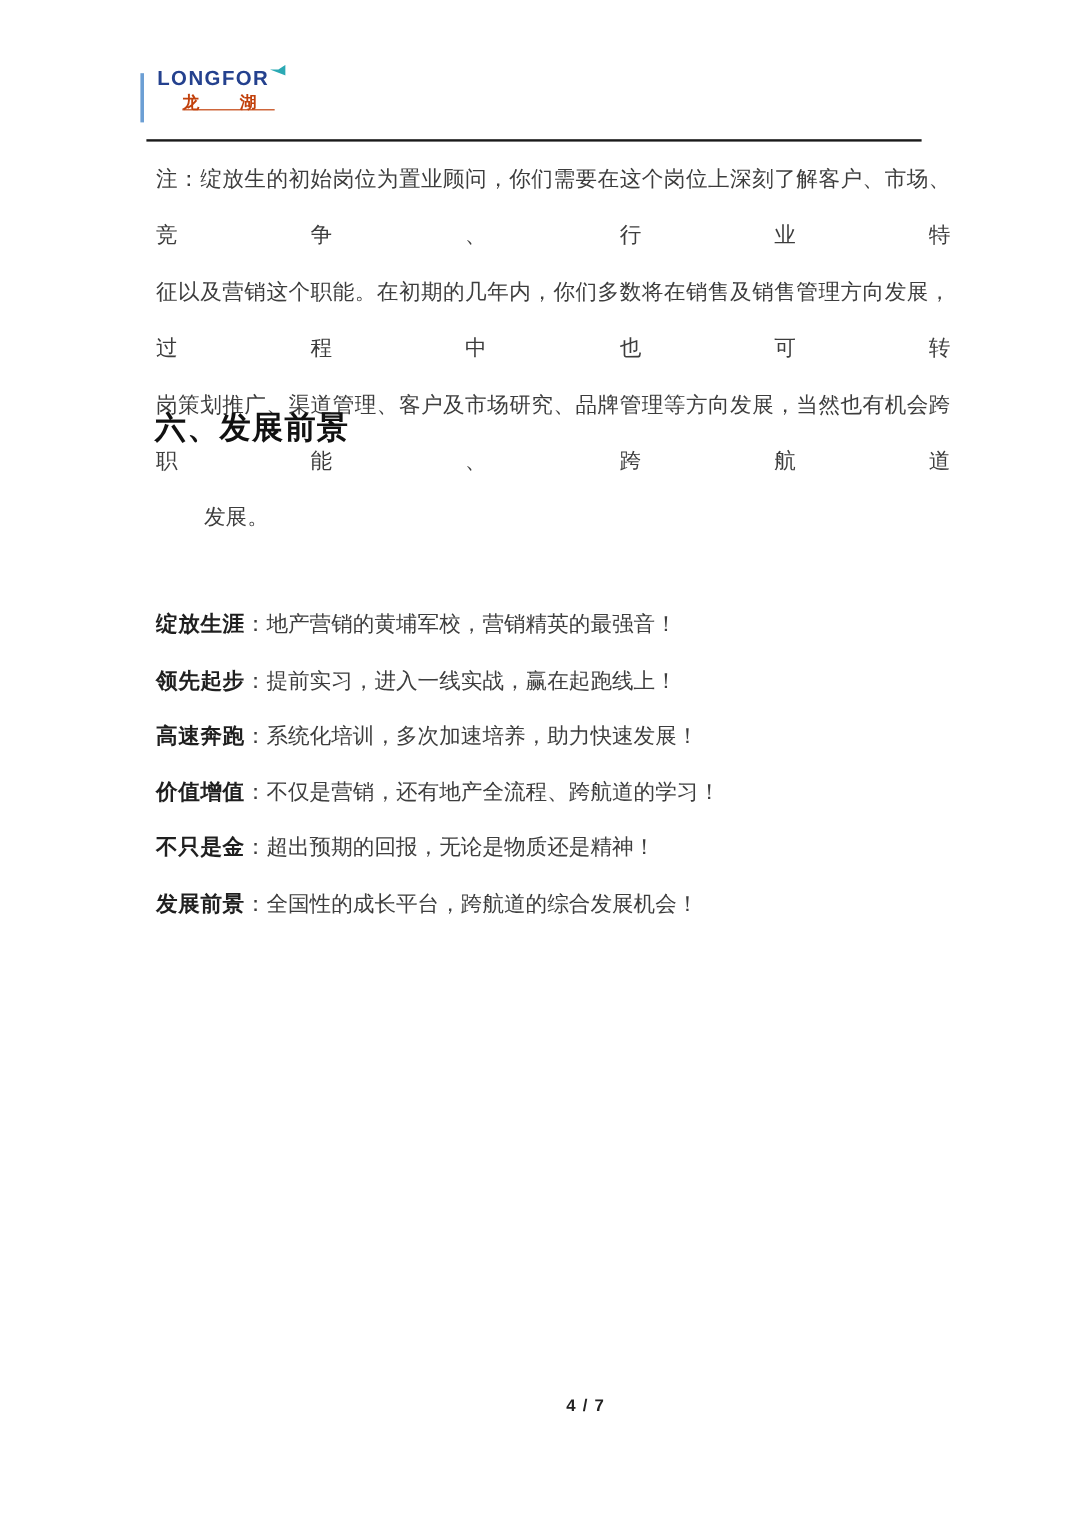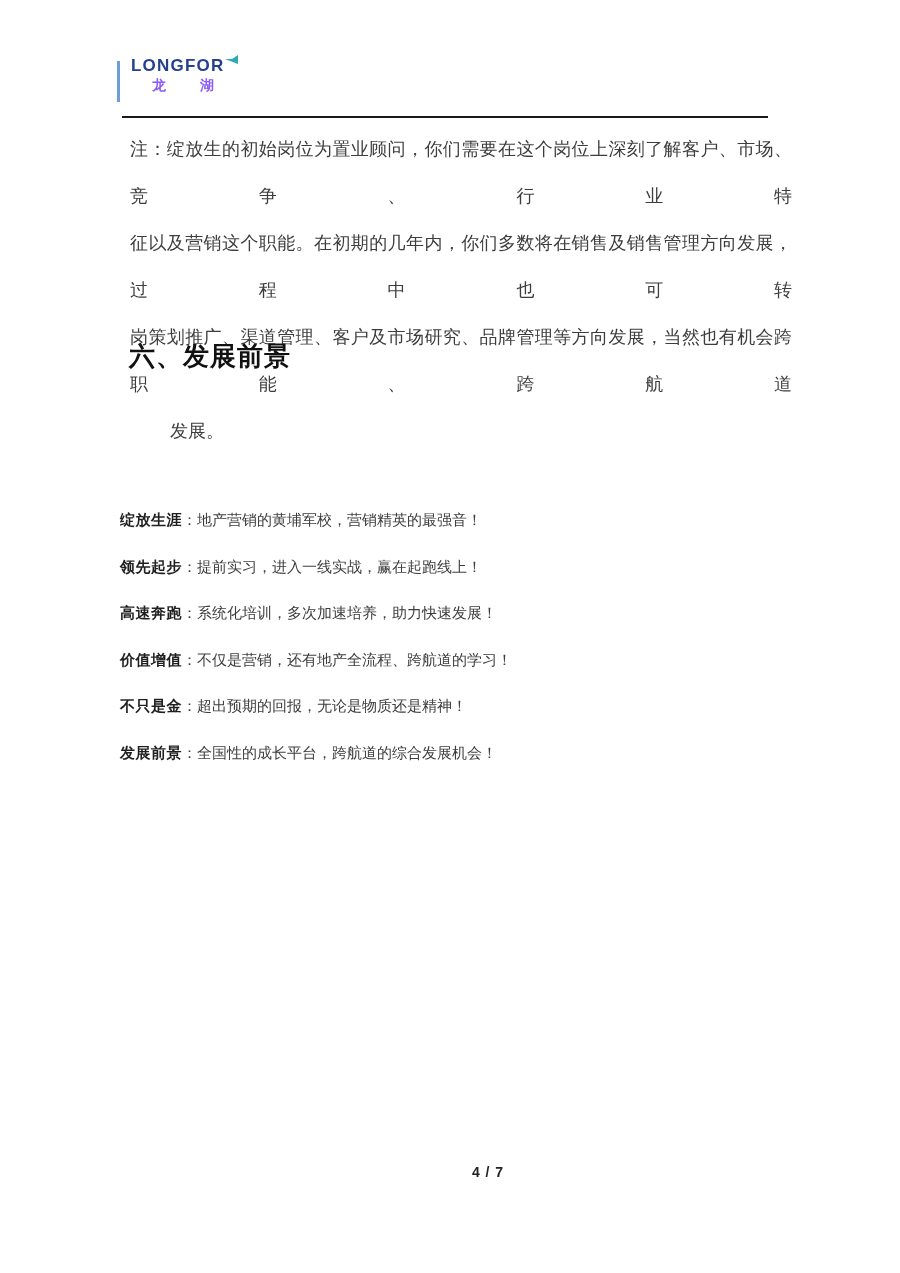--- a/index.html
+++ b/index.html
@@ -80,23 +80,23 @@
   .intro-paragraph {
     position: absolute;
     left: 130px; top: 403px;
     width: 662px;
     font-size: 15.5px;
     line-height: 47px;
   }
 
   .highlights {
     position: absolute;
-    left: 120px; top: 497px;
+    left: 130px; top: 497px;
     width: 700px;
-    font-size: 15px;
+    font-size: 18px;
   }
   .highlight-item {
     height: 46.5px;
     line-height: 46.5px;
     white-space: nowrap;
   }
   .highlight-label {
     font-weight: 700;
     color: #1f1f1f;
     letter-spacing: 0.5px;
@@ -128,21 +128,21 @@
     <div class="logo-bar" style="background: rgb(108, 159, 212);"></div>
     <div class="logo-block">
       <div class="logo-wordmark-row">
         <span class="logo-wordmark" style="color: rgb(36, 65, 142);">LONGFOR</span>
         <span class="logo-corner">
           <svg width="13" height="11" viewBox="0 0 13 11" aria-hidden="true">
             <polygon id="corner-poly" points="0,4 7,4 13,0 13,9" fill="#2BA9B4"></polygon>
           </svg>
         </span>
       </div>
-      <div class="logo-cn" style="color: #8b5cf6;">龙 湖</div>
+      <div class="logo-cn" style="color: #c2410c; text-decoration: underline;">龙 湖</div>
     </div>
     <div class="header-rule"></div>
   </div>
 
   <div class="note-paragraph">
       <div class="line">注：绽放生的初始岗位为置业顾问，你们需要在这个岗位上深刻了解客户、市场、竞争、行业特</div>
       <div class="line">征以及营销这个职能。在初期的几年内，你们多数将在销售及销售管理方向发展，过程中也可转</div>
       <div class="line">岗策划推广、渠道管理、客户及市场研究、品牌管理等方向发展，当然也有机会跨职能、跨航道</div>
       <div class="line last">发展。</div>
     </div>

